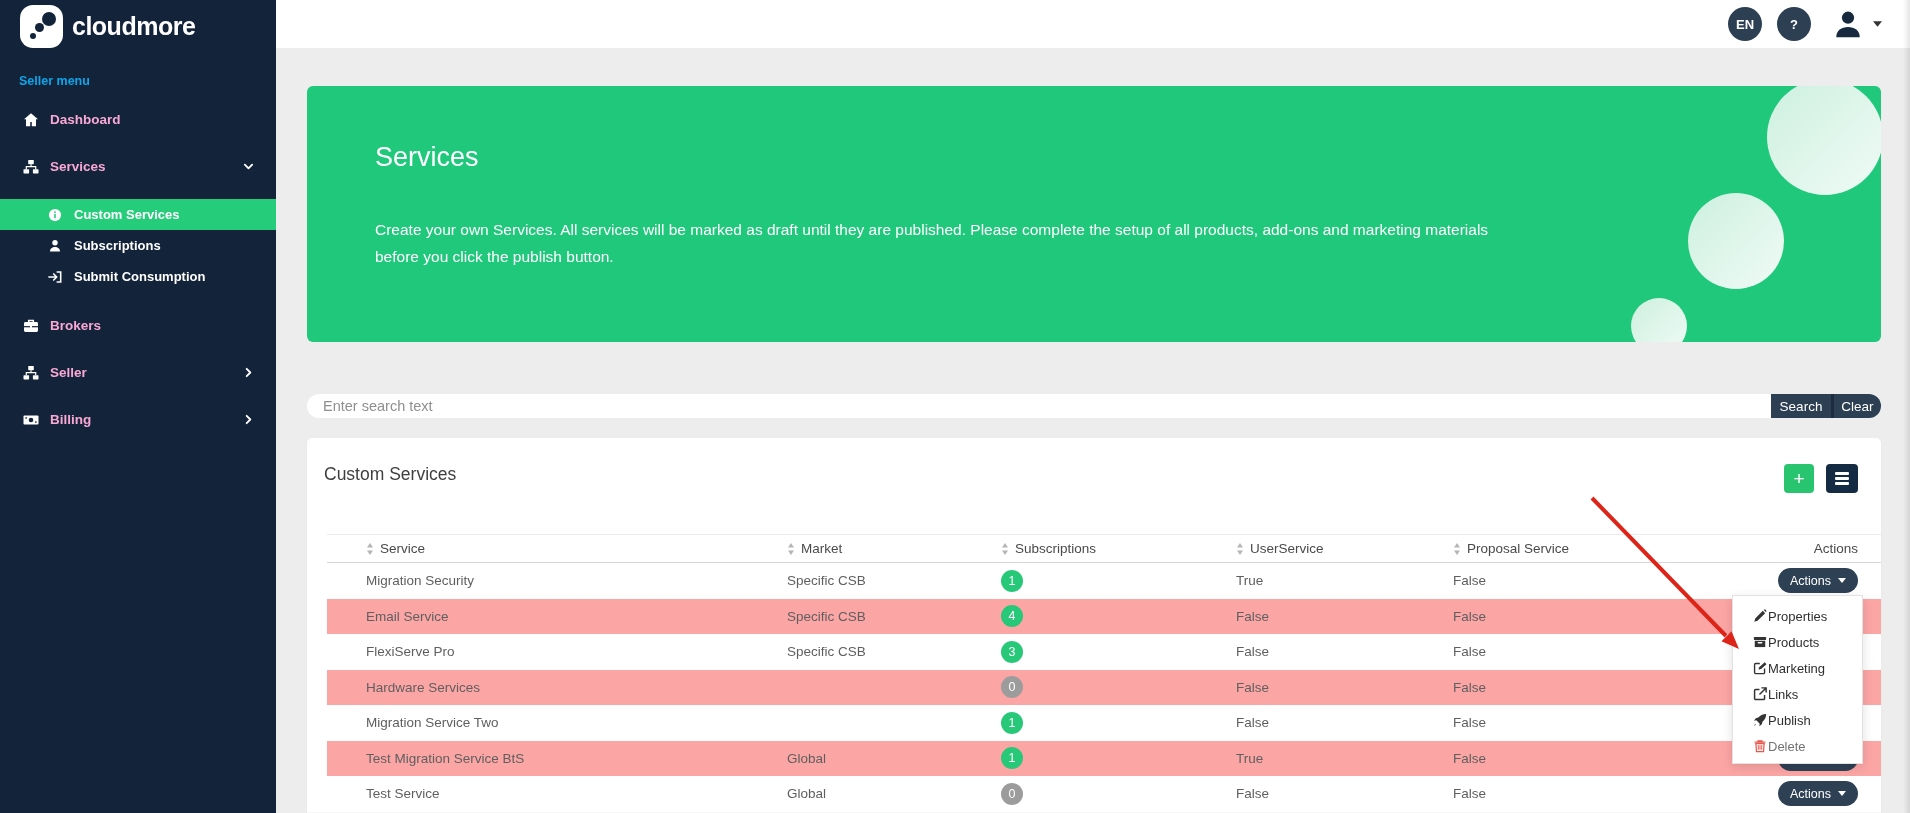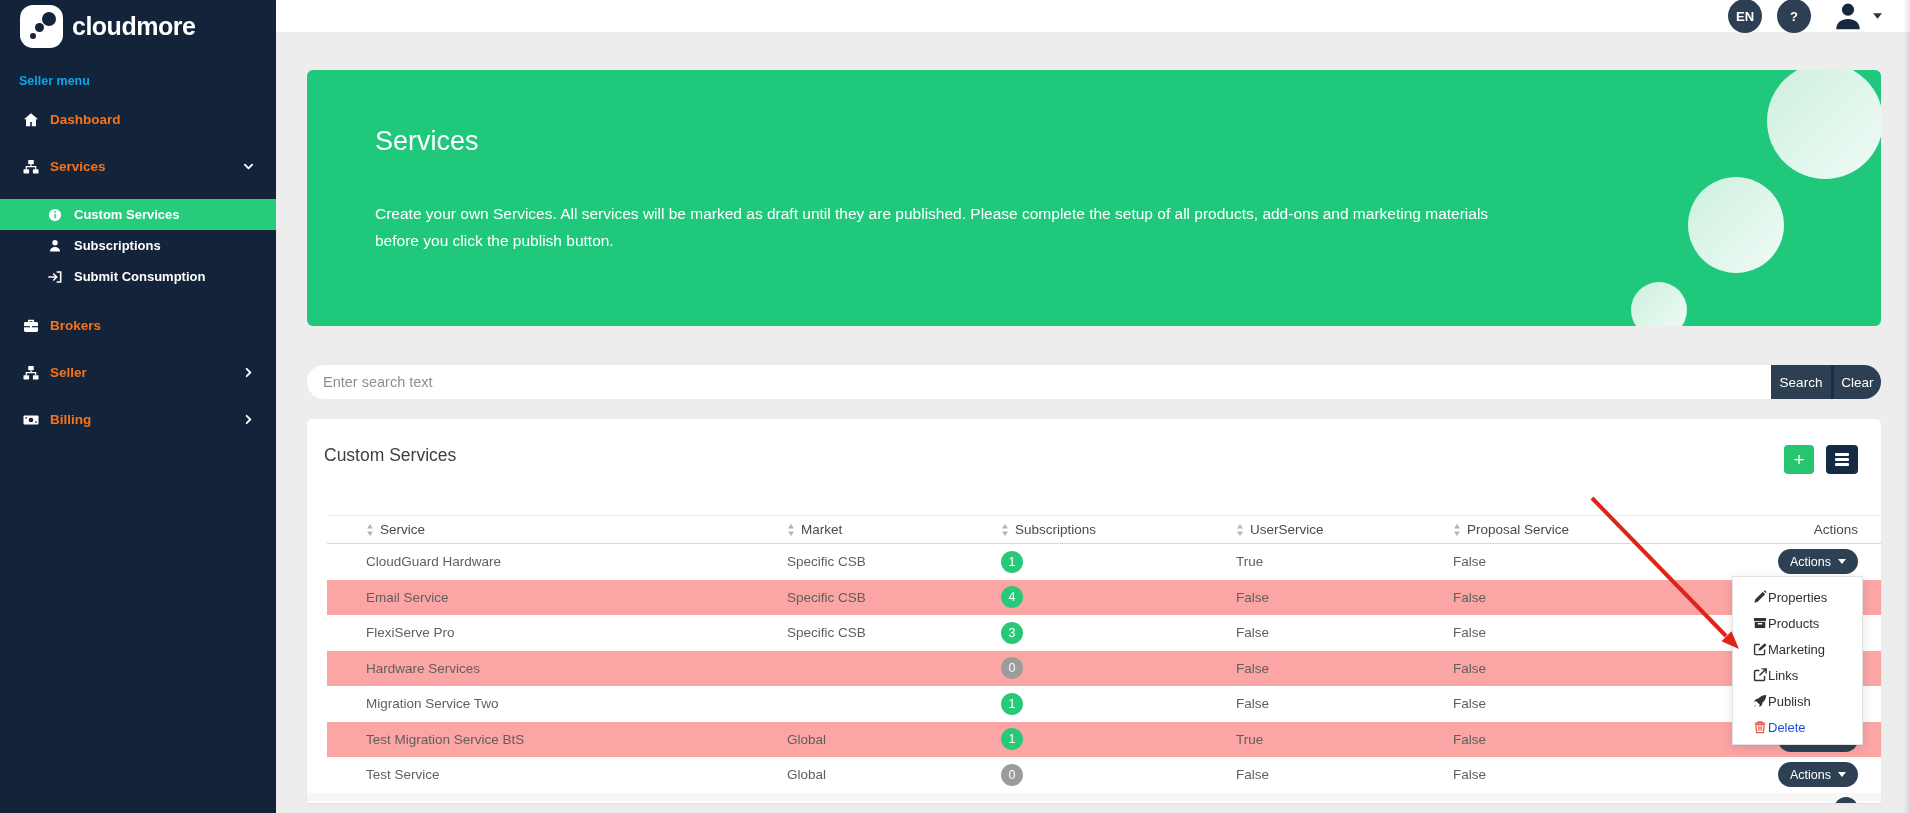--- a/index.html
+++ b/index.html
@@ -11,48 +11,48 @@
   .sidebar { position:absolute; left:0; top:0; width:276px; height:813px; background:#13233a; z-index:5; }
   .logo-row { display:flex; align-items:center; padding:5px 0 0 20px; }
   .logo-mark { width:43px; height:43px; background:#ffffff; border-radius:13px; position:relative; flex:0 0 auto; }
   .logo-mark .d1,.logo-mark .d2,.logo-mark .d3 { position:absolute; background:#13233a; border-radius:50%; }
   .logo-mark .d1 { width:6px;  height:6px;  left:10px; top:28px; }
   .logo-mark .d2 { width:9px;  height:9px;  left:15px; top:18px; }
   .logo-mark .d3 { width:14px; height:14px; left:22px; top:7px; }
   .logo-text { color:#fff; font-size:25px; font-weight:bold; margin-left:9px; letter-spacing:-0.5px; }
   .menu-label { color:#0ea5e9; font-size:12.5px; font-weight:bold; margin:26px 0 0 19px; }
   .nav { margin-top:8px; }
-  .nav-item { display:flex; align-items:center; height:47px; padding-left:22px; color:#f97316; font-size:13.5px; font-weight:600; cursor:pointer; position:relative; }
+  .nav-item { display:flex; align-items:center; height:47px; padding-left:22px; color:#f9a8d4; font-size:13.5px; font-weight:600; cursor:pointer; position:relative; }
   .nav-item .ic { width:17px; height:17px; margin-right:11px; display:flex; align-items:center; justify-content:center; }
   .nav-item .chev { position:absolute; right:22px; width:11px; height:11px; }
   .subnav { margin-top:9px; margin-bottom:10px; }
   .subnav-item { display:flex; align-items:center; height:31px; padding-left:48px; color:#fff; font-size:13px; font-weight:600; cursor:pointer; }
   .subnav-item .ic { width:14px; height:14px; margin-right:12px; display:flex; align-items:center; justify-content:center; }
   .subnav-item.active { background:#25cd7b; }
 
   
   .right-pane { margin-left:276px; }
-  .topbar { height:32px; background:#ffffff; display:flex; align-items:center; justify-content:flex-end; padding-right:28px; gap:15px; }
+  .topbar { height:48px; background:#ffffff; display:flex; align-items:center; justify-content:flex-end; padding-right:28px; gap:15px; }
   .circle-btn { width:34px; height:34px; border-radius:50%; background:#2c3f53; color:#fff; font-size:13px; font-weight:bold; display:flex; align-items:center; justify-content:center; cursor:pointer; }
   .user-btn { display:flex; align-items:center; gap:9px; cursor:pointer; margin-left:6px; }
   .user-btn svg { width:32px; height:32px; color:#16293e; }
   .user-btn .caret { width:9px; height:6px; color:#333; }
 
   
   .content { padding:38px 29px 0 31px; }
 
   .banner { position:relative; height:256px; background:#1fc87b; border-radius:6px; overflow:hidden; color:#fff; }
   .banner .bub { position:absolute; border-radius:50%; background:linear-gradient(135deg,#cdf0df,#f0fbf6); }
   .banner .bub1 { width:116px; height:116px; left:1460px; top:-7px; }
   .banner .bub2 { width:96px;  height:96px;  left:1381px; top:107px; }
   .banner .bub3 { width:56px;  height:56px;  left:1324px; top:212px; }
   .banner-title { position:absolute; left:68px; top:56px; font-size:27px; font-weight:500; }
   .banner-desc { position:absolute; left:68px; top:130px; width:1145px; font-size:15.5px; line-height:27px; font-weight:400; }
 
-  .searchbar { display:flex; margin-top:39px; height:34px; }
+  .searchbar { display:flex; margin-top:52px; height:24px; }
   .search-input { flex:1; border:none; outline:none; background:#fff; border-radius:17px 0 0 17px; padding:0 16px; font-size:14.5px; color:#555; font-family:"Liberation Sans",sans-serif; }
   .search-input::placeholder { color:#8f8f8f; }
   .btn-search { width:60px; background:#2c3f53; color:#fff; border:none; font-size:13.5px; cursor:pointer; font-family:inherit; }
   .btn-clear { width:50px; background:#2c3f53; color:#fff; border:none; border-left:3px solid #1d2c3f; border-radius:0 17px 17px 0; font-size:13.5px; cursor:pointer; font-family:inherit; }
 
   .card { position:relative; margin-top:20px; height:384px; background:#fff; border-radius:5px 5px 0 0; box-shadow:0 1px 2px rgba(0,0,0,0.06); overflow:hidden; }
   .card-header { height:96px; padding:26px 23px 0 17px; display:flex; justify-content:space-between; align-items:flex-start; }
   .card-title { font-size:17.5px; color:#3f3f3f; }
   .card-actions { display:flex; gap:12px; }
   .sq-btn { width:30px; height:29px; border:none; border-radius:4px; cursor:pointer; display:flex; align-items:center; justify-content:center; color:#fff; }
@@ -76,21 +76,21 @@
   .badge.gray { background:#9c9c9c; }
   .actions-btn { height:25px; padding:0 12px; border:none; border-radius:13px; background:#2e4154; color:#fff; font-size:12.5px; cursor:pointer; display:flex; align-items:center; gap:7px; font-family:inherit; }
   .actions-btn .caret { width:8px; height:5px; color:#fff; }
   .tr-stub { height:8px; background:#f7f7f7; display:flex; justify-content:flex-end; padding-right:23px; }
   .tr-stub .actions-btn { margin-top:4px; }
 
   
   .dropdown { position:absolute; left:1425px; top:157px; width:131px; height:169px; background:#fff; border:1px solid #e2e2e2; box-shadow:0 3px 10px rgba(0,0,0,0.12); padding:7px 0; z-index:8; }
   .dd-item { display:flex; align-items:center; height:26px; padding-left:20px; gap:1px; font-size:13px; color:#2f2f2f; cursor:pointer; }
   .dd-item .ic { width:14px; height:14px; color:#333; display:flex; align-items:center; justify-content:center; }
-  .dd-item.danger { color:#1d4ed8; }
+  .dd-item.danger { color:#737373; }
   .dd-item.danger .ic { color:#e8564b; }
 
   
   .arrow-overlay { position:absolute; left:0; top:0; width:1910px; height:813px; z-index:20; pointer-events:none; }
   .edge-shade { position:absolute; right:0; top:0; width:7px; height:813px; background:linear-gradient(to right, rgba(0,0,0,0), rgba(0,0,0,0.10)); z-index:30; pointer-events:none; }
 
   svg { display:block; }
 </style>
 </head>
 <body>
@@ -299,21 +299,21 @@
                   <path d="M4 12L1 7.6h6z" fill="#b5b5b5"></path>
                 </svg>
               <span>Proposal Service</span>
             </div>
             <div class="th last">
               <span>Actions</span>
             </div>
           </div>
 
           <div class="trow tr">
-            <div>CloudGuard Hardware</div>
+            <div>Migration Security</div>
             <div>Specific CSB</div>
             <div>
                 <span class="badge green">1</span>
               </div>
             <div>True</div>
             <div>False</div>
             <div class="cell-actions">
               <button class="actions-btn">
                 <span>Actions</span>
                 <svg class="caret" viewBox="0 0 10 6">

